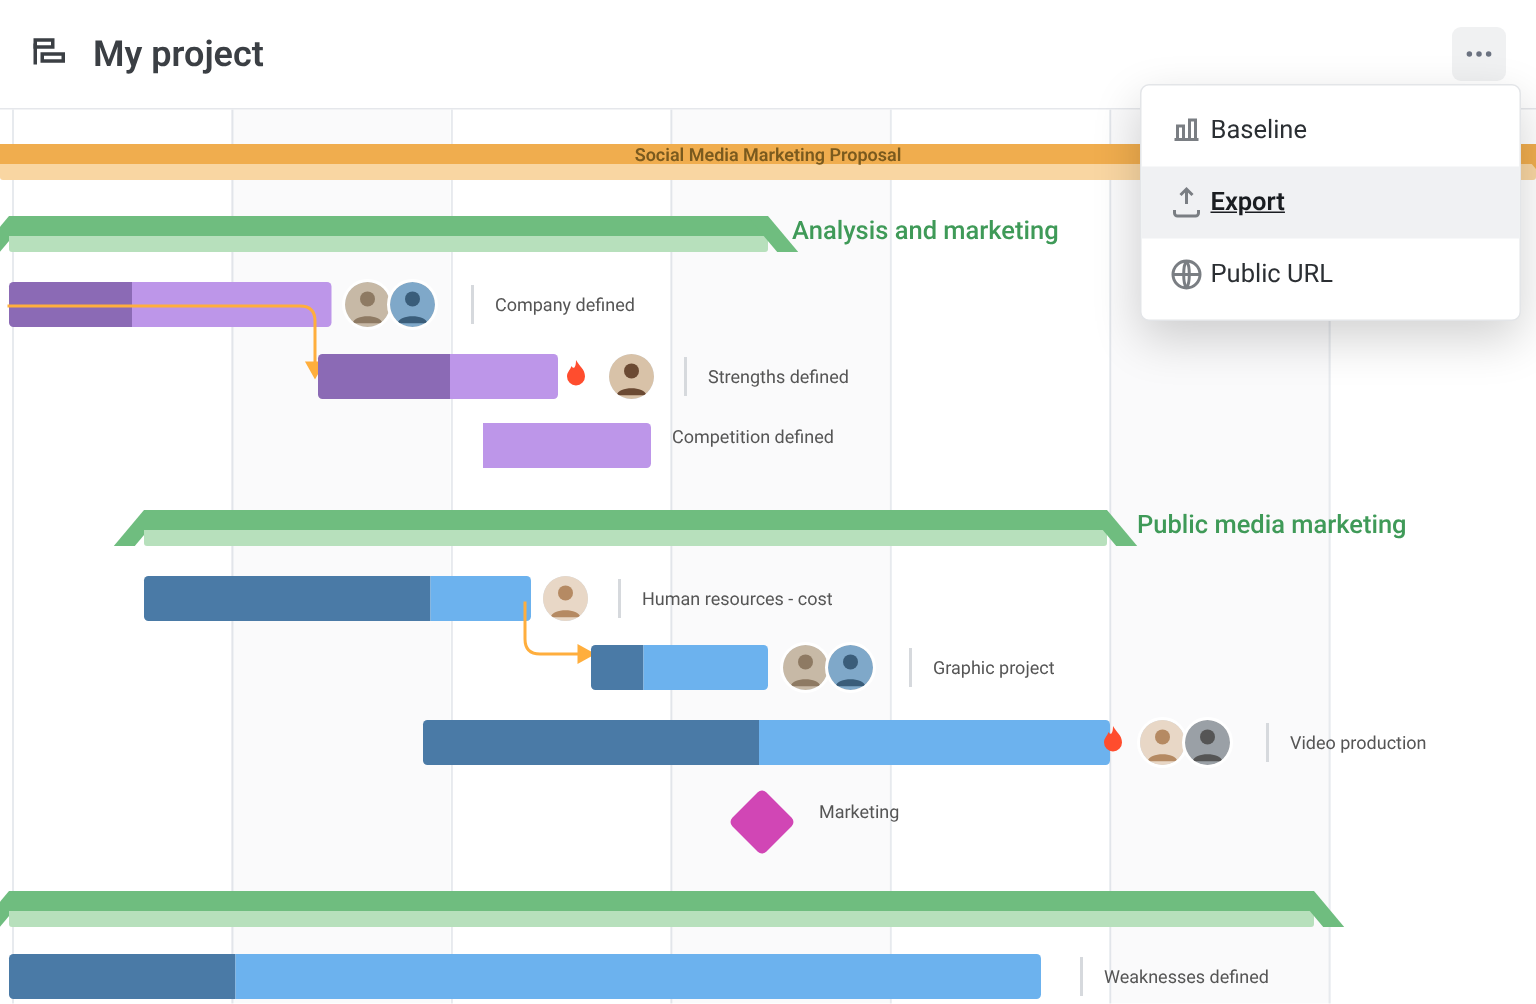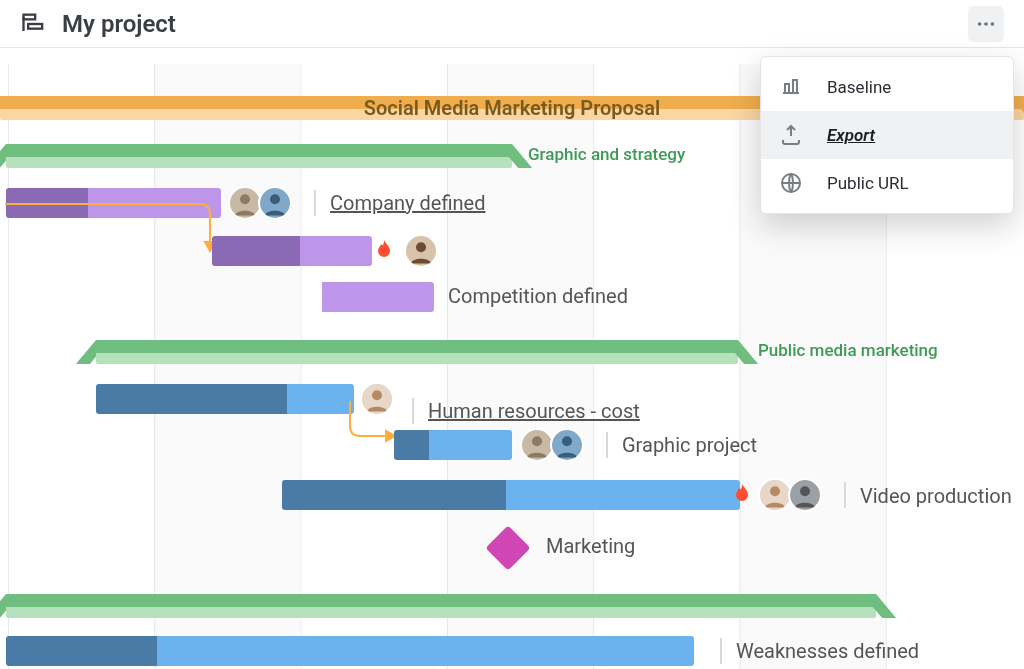--- a/index.html
+++ b/index.html
@@ -4,21 +4,21 @@
 <style>
   * { box-sizing: border-box; margin: 0; padding: 0; }
   html, body {
     width: 1024px; height: 669px; overflow: hidden;
     font-family: -apple-system, BlinkMacSystemFont, "Segoe UI", Roboto, Helvetica, Arial, sans-serif;
     background: #fff; color: #333;
   }
 
   
   .header {
-    position: absolute; left: 0; top: 0; right: 0; height: 48px;
+    position: absolute; left: 0; top: 0; right: 0; height: 73px;
     border-bottom: 1px solid #e5e7eb;
     display: flex; align-items: center; padding: 10px 20px;
     z-index: 20; background: #fff;
   }
   .header .logo-icon { width: 28px; height: 28px; color: #3b3f44; }
   .header .title { margin-left: 14px; font-size: 24px; font-weight: 600; color: #3b3f44; }
   .header .spacer { flex: 1; }
   .more-btn {
     width: 36px; height: 36px; display: flex; align-items: center; justify-content: center;
     border-radius: 6px; background: #f0f1f2; cursor: pointer;
@@ -62,21 +62,21 @@
 
   
   .milestone {
     position: absolute; width: 32px; height: 32px; transform: rotate(45deg);
     background: #d146b5; border-radius: 4px;
   }
 
   
   .barlabel {
     position: absolute; display: flex; align-items: center;
-    font-size: 20px; color: #555; white-space: nowrap;
+    font-size: 12px; color: #555; white-space: nowrap;
   }
   .barlabel.green { color: #3f9a58; font-weight: 500; font-size: 17px; }
   .barlabel .sep {
     width: 2px; height: 26px; background: #d6d9dd; margin: 0 14px;
   }
 
   
   .avatars { position: absolute; display:flex; align-items:center; }
   .avatar {
     width: 34px; height: 34px; border-radius: 50%;
@@ -96,27 +96,27 @@
   .arrowhead { fill:#ffae3d; }
 
   
   .menu {
     position: absolute; top: 56px; right: 10px; width: 254px;
     background:#fff; border:1px solid #e3e5e8; border-radius:6px;
     box-shadow: 0 12px 32px rgba(0,0,0,0.18);
     z-index: 40; padding: 6px 0;
   }
   .menu-item {
-    display:flex; align-items:center; gap:24px;
+    display:flex; align-items:center; gap:4px;
     padding: 12px 18px; font-size:17px; color:#2b2f33;
     cursor:pointer;
   }
   .menu-item svg { width:24px; height:24px; color:#7a7e83; flex-shrink:0; }
   .menu-item.hover { background:#f0f1f3; }
-  .menu-item.hover .label { text-decoration: underline; font-weight:600; color:#1a1d21;font-style:italic; }
+  .menu-item.hover .label { text-decoration: underline; font-weight:600; color:#1a1d21; }
 
 </style>
 </head>
 <body>
 
 <div class="header">
   <span class="logo-icon">
     <svg viewBox="0 0 24 24" fill="none" stroke="currentColor" stroke-width="2">
       <rect x="3" y="4" width="10" height="4"></rect>
       <rect x="7" y="12" width="12" height="4"></rect>
@@ -163,21 +163,21 @@
   <div class="col-alt" style="left:740px; width:146px;"></div>
 
   <div class="summary sum-orange" style="left:0; top:32px; width:1024px;">
       <div class="body"></div>
     </div>
   <div class="barlabel" style="left:0; top:32px; width:1024px; justify-content:center; color:#7a5a1e; font-weight:600;">Social Media Marketing Proposal</div>
 
   <div class="summary sum-green" style="left:6px; top:80px; width:506px;">
       <div class="body"></div>
     </div>
-  <div class="barlabel green" style="left:528px; top:80px;">Graphic and strategy</div>
+  <div class="barlabel green" style="left:528px; top:80px;">Analysis and marketing</div>
 
   <div class="task purple" style="left:6px; top:124px; width:215px;">
     <div class="done" style="width:38%;"></div>
       <div class="todo"></div>
   </div>
   <div class="avatars" style="left:228px; top:122px;">
     <div class="avatar">
         <svg viewBox="0 0 24 24">
           <circle cx="12" cy="12" r="12" fill="#c7b9a6"></circle>
           <circle cx="12" cy="9" r="4" fill="#8e7a63"></circle>
@@ -185,21 +185,21 @@
         </svg>
       </div>
     <div class="avatar">
         <svg viewBox="0 0 24 24">
           <circle cx="12" cy="12" r="12" fill="#7fa8c9"></circle>
           <circle cx="12" cy="9" r="4" fill="#3a5d7a"></circle>
           <path d="M4 22c1-5 15-5 16 0" fill="#3a5d7a"></path>
         </svg>
       </div>
   </div>
-  <div class="barlabel" style="left:300px; top:126px;text-decoration:underline;">
+  <div class="barlabel" style="left:300px; top:126px;">
     <span class="sep"></span>
     <span>Company defined</span>
   </div>
 
   <svg class="arrow" style="left:0; top:135px; width:230px; height:60px;">
     <path d="M5 5 H200 Q210 5 210 15 V45"></path>
     <polygon class="arrowhead" points="205,43 215,43 210,52"></polygon>
   </svg>
 
   <div class="task purple" style="left:212px; top:172px; width:160px;">
@@ -211,20 +211,24 @@
   </svg>
   <div class="avatars" style="left:404px; top:170px;">
     <div class="avatar">
         <svg viewBox="0 0 24 24">
           <circle cx="12" cy="12" r="12" fill="#d8c2a8"></circle>
           <circle cx="12" cy="9" r="4" fill="#6b4a33"></circle>
           <path d="M4 22c1-5 15-5 16 0" fill="#6b4a33"></path>
         </svg>
       </div>
   </div>
+  <div class="barlabel" style="left:442px; top:174px;">
+    <span class="sep"></span>
+      <span>Strengths defined</span>
+  </div>
 
   <div class="task purple" style="left:322px; top:218px; width:112px;">
     <div class="done" style="width:0;"></div>
       <div class="todo"></div>
   </div>
   <div class="barlabel" style="left:448px; top:220px;">
     <span>Competition defined</span>
   </div>
 
   <div class="summary sum-green" style="left:96px; top:276px; width:642px;">
@@ -238,21 +242,21 @@
   </div>
   <div class="avatars" style="left:360px; top:318px;">
     <div class="avatar">
         <svg viewBox="0 0 24 24">
           <circle cx="12" cy="12" r="12" fill="#e8d7c6"></circle>
           <circle cx="12" cy="9" r="4" fill="#b58a63"></circle>
           <path d="M4 22c1-5 15-5 16 0" fill="#b58a63"></path>
         </svg>
       </div>
   </div>
-  <div class="barlabel" style="left:398px; top:334px;text-decoration:underline;">
+  <div class="barlabel" style="left:398px; top:322px;">
     <span class="sep"></span>
       <span>Human resources - cost</span>
   </div>
 
   <svg class="arrow" style="left:340px; top:332px; width:80px; height:56px;">
     <path d="M10 5 V30 Q10 40 20 40 H48"></path>
     <polygon class="arrowhead" points="46,35 46,45 55,40"></polygon>
   </svg>
 
   <div class="task blue" style="left:394px; top:366px; width:118px;">
@@ -296,21 +300,21 @@
         </svg>
       </div>
     <div class="avatar">
         <svg viewBox="0 0 24 24">
           <circle cx="12" cy="12" r="12" fill="#9aa0a6"></circle>
           <circle cx="12" cy="9" r="4" fill="#555"></circle>
           <path d="M4 22c1-5 15-5 16 0" fill="#555"></path>
         </svg>
       </div>
   </div>
-  <div class="barlabel" style="left:830px; top:418px;align-items:flex-end;">
+  <div class="barlabel" style="left:830px; top:418px;">
     <span class="sep"></span>
       <span>Video production</span>
   </div>
 
   <div class="milestone" style="left:492px; top:468px;"></div>
   <div class="barlabel" style="left:546px; top:470px;">Marketing</div>
 
   <div class="summary sum-green" style="left:6px; top:530px; width:870px;">
       <div class="body"></div>
     </div>

